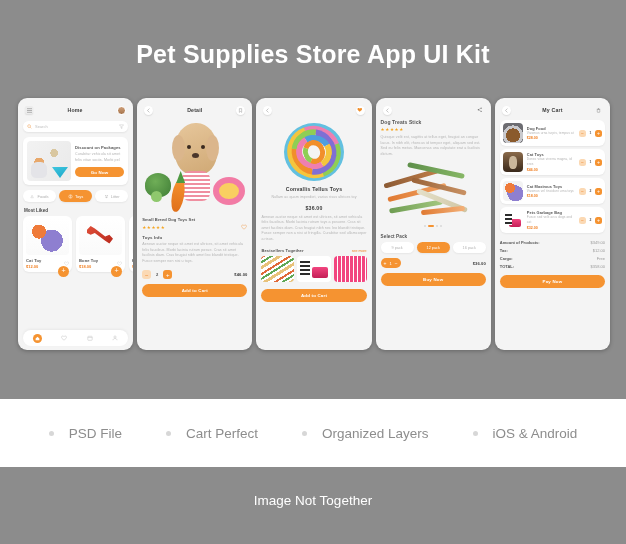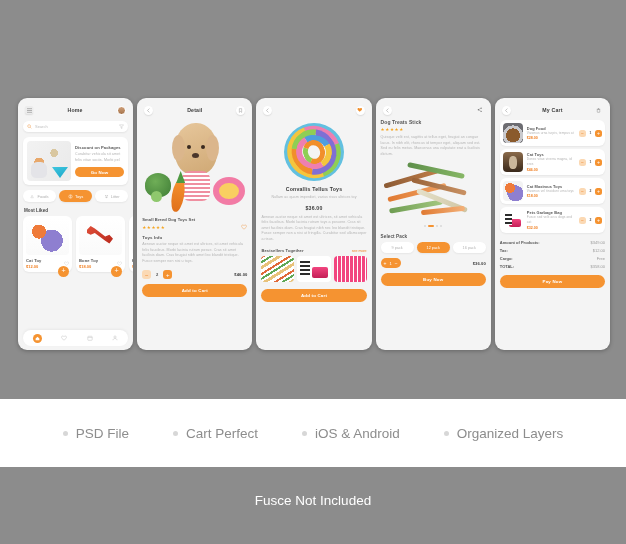--- a/index.html
+++ b/index.html
@@ -138,33 +138,34 @@
   .cbox.lt { background:#fbd9b4; color:#f07f22; }
   .sumrow { display:flex; justify-content:space-between; font-size:4px; margin-top:3px; }
   .sumrow .k { color:#555; font-weight:bold; }
   .sumrow .v { color:#9a9a9a; }
 
   
   .band {
     position:absolute; left:0; top:399px; width:626px; height:68px;
     background:#ffffff; display:flex; align-items:center; justify-content:center; gap:44px;
   }
-  .feat { display:flex; align-items:center; gap:8px; color:#8d8d8d; font-size:13.5px; }
+  .feat { display:flex; align-items:center; gap:15px; color:#8d8d8d; font-size:13.5px; }
   .feat .bullet { width:5px; height:5px; border-radius:50%; background:#d7d7d7; flex:none; }
 
   .notice {
     position:absolute; left:0; top:493px; width:626px;
     text-align:center; color:#ffffff; font-size:13.5px;
   }
 </style>
 </head>
 <body>
 
 <div class="page">
 
+  <div class="kit-title">Pet Supplies Store App UI Kit</div>
 
   <div class="phones">
 
     <div class="phone">
       <div class="screen">
         <div class="row sp hdr">
           <span class="ico-btn" style="width:8px;height:8px;border-radius:2px;background:#ececec;">
             <svg width="5" height="5" viewBox="0 0 10 10">
                 <rect y="1" width="10" height="1.2" fill="#8a8a8a"></rect>
                 <rect y="4.4" width="10" height="1.2" fill="#8a8a8a"></rect>
@@ -560,23 +561,23 @@
     <div class="feat">
       <span class="bullet"></span>
       <span>PSD File</span>
     </div>
     <div class="feat">
       <span class="bullet"></span>
       <span>Cart Perfect</span>
     </div>
     <div class="feat">
       <span class="bullet"></span>
-      <span>iOS &amp; Android</span>
+      <span>Organized Layers</span>
     </div>
     <div class="feat">
       <span class="bullet"></span>
-      <span>Organized Layers</span>
+      <span>iOS &amp; Android</span>
     </div>
   </div>
 
-  <div class="notice">Fusce Not Included</div>
+  <div class="notice">Image Not Together</div>
 
 </div>
 
 </body></html>

